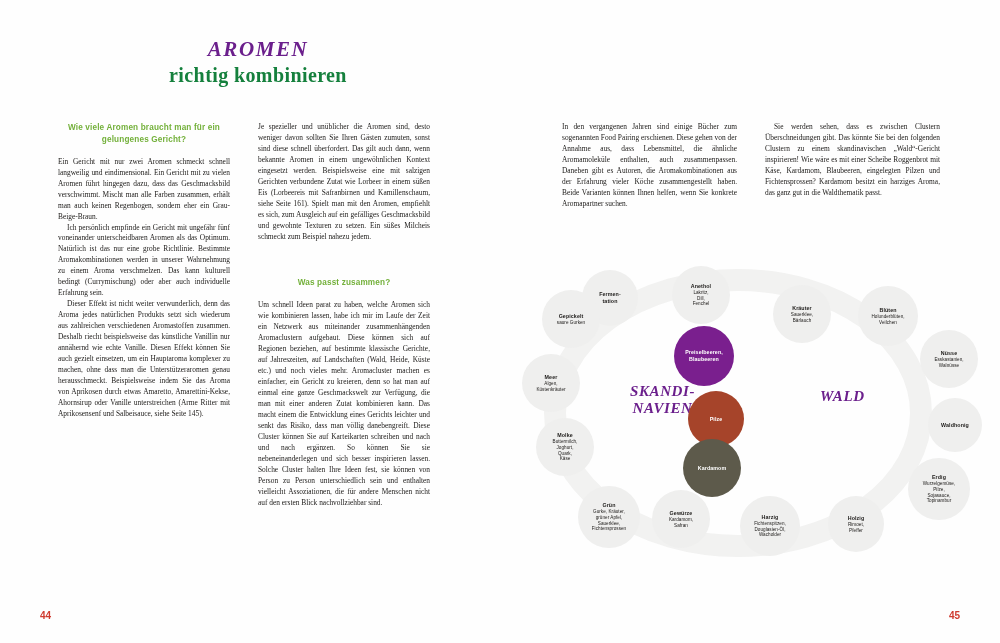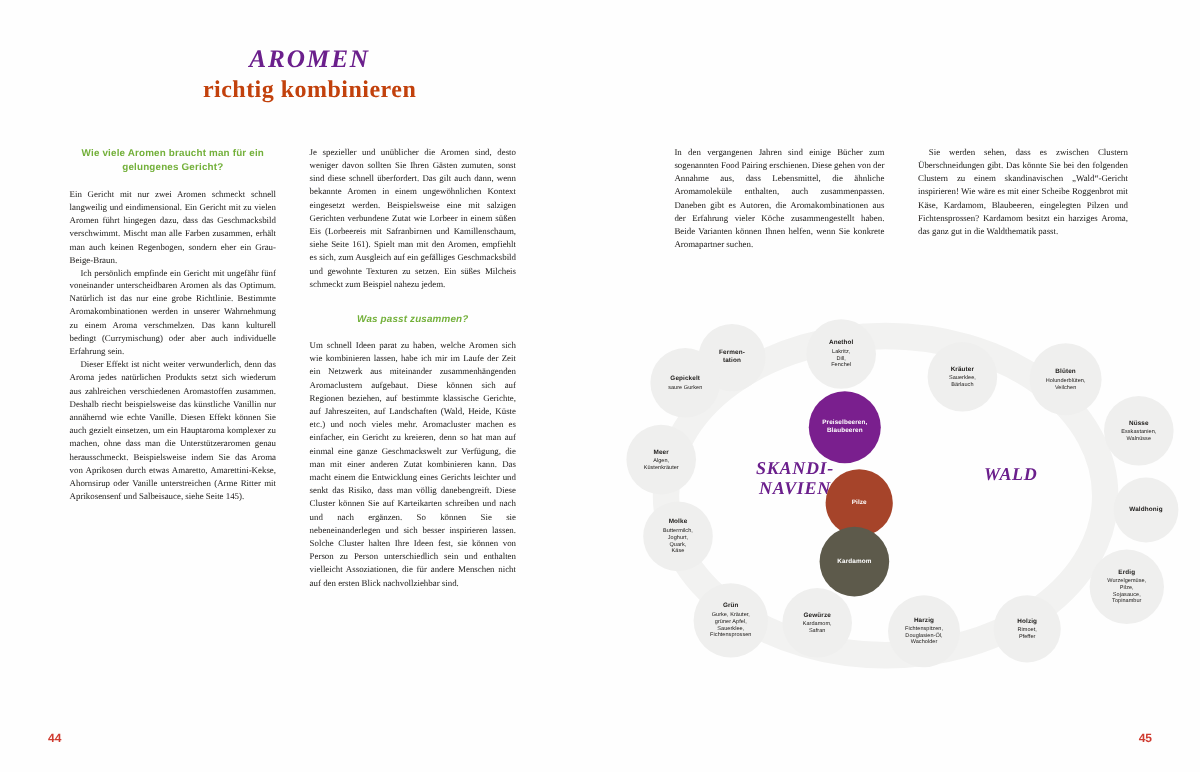--- a/index.html
+++ b/index.html
@@ -32,21 +32,21 @@
     letter-spacing: 1.6px;
     color: #6b1f8c;
     line-height: 1.1;
     margin: 0;
   }
   .title-sub {
     font-family: "Liberation Serif", serif;
     font-weight: bold;
     font-size: 20px;
     letter-spacing: 0.4px;
-    color: #c2410c;
+    color: #15803d;
     line-height: 1.15;
     margin-top: 3px;
   }
 
   
   .col {
     position: absolute;
     font-family: "Liberation Serif", serif;
     font-size: 7.4px;
     line-height: 1.48;
@@ -58,21 +58,21 @@
   .subhead {
     font-family: "Liberation Sans", sans-serif;
     font-weight: bold;
     font-size: 8.2px;
     line-height: 1.45;
     color: #73b03a;
     letter-spacing: 0.15px;
     margin: 0 0 11px 0;
     text-align: center;
   }
-  .subhead.gap { margin-top: 18px; font-style: italic; }
+  .subhead.gap { margin-top: 35px; }
 
   #col1 { left: 58px;  top: 122px; width: 172px; }
   #col2 { left: 258px; top: 122px; width: 172px; }
   #col3 { left: 562px; top: 122px; width: 175px; }
   #col4 { left: 765px; top: 122px; width: 175px; }
 
   
   .page-num {
     position: absolute;
     font-family: "Liberation Sans", sans-serif;

